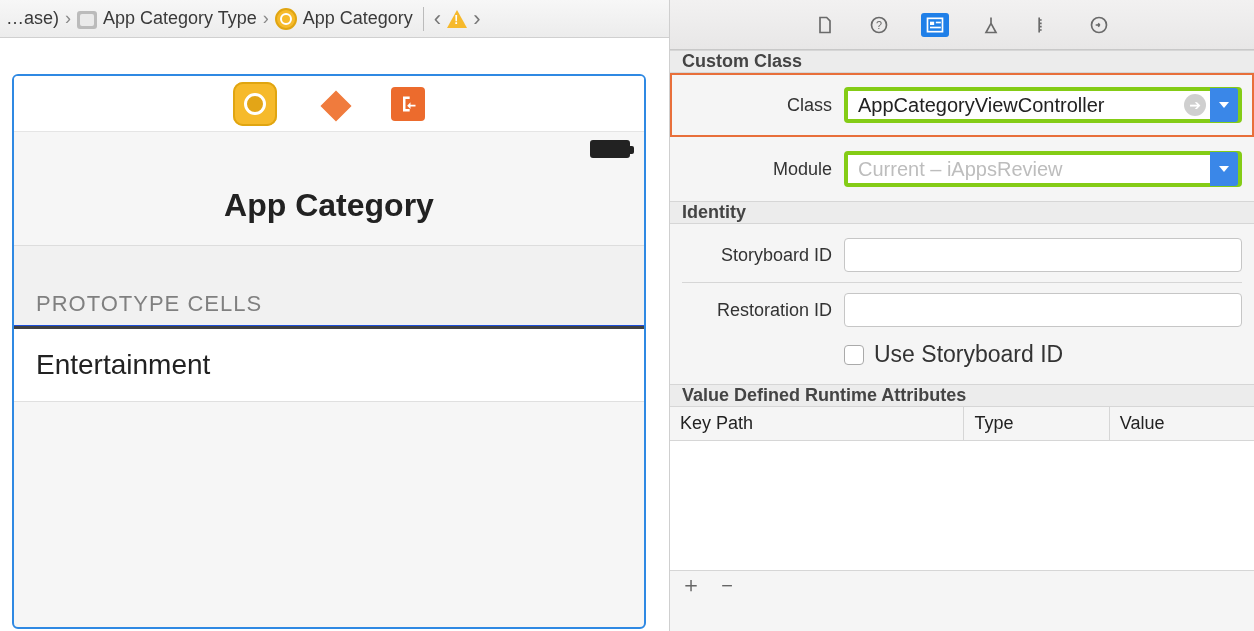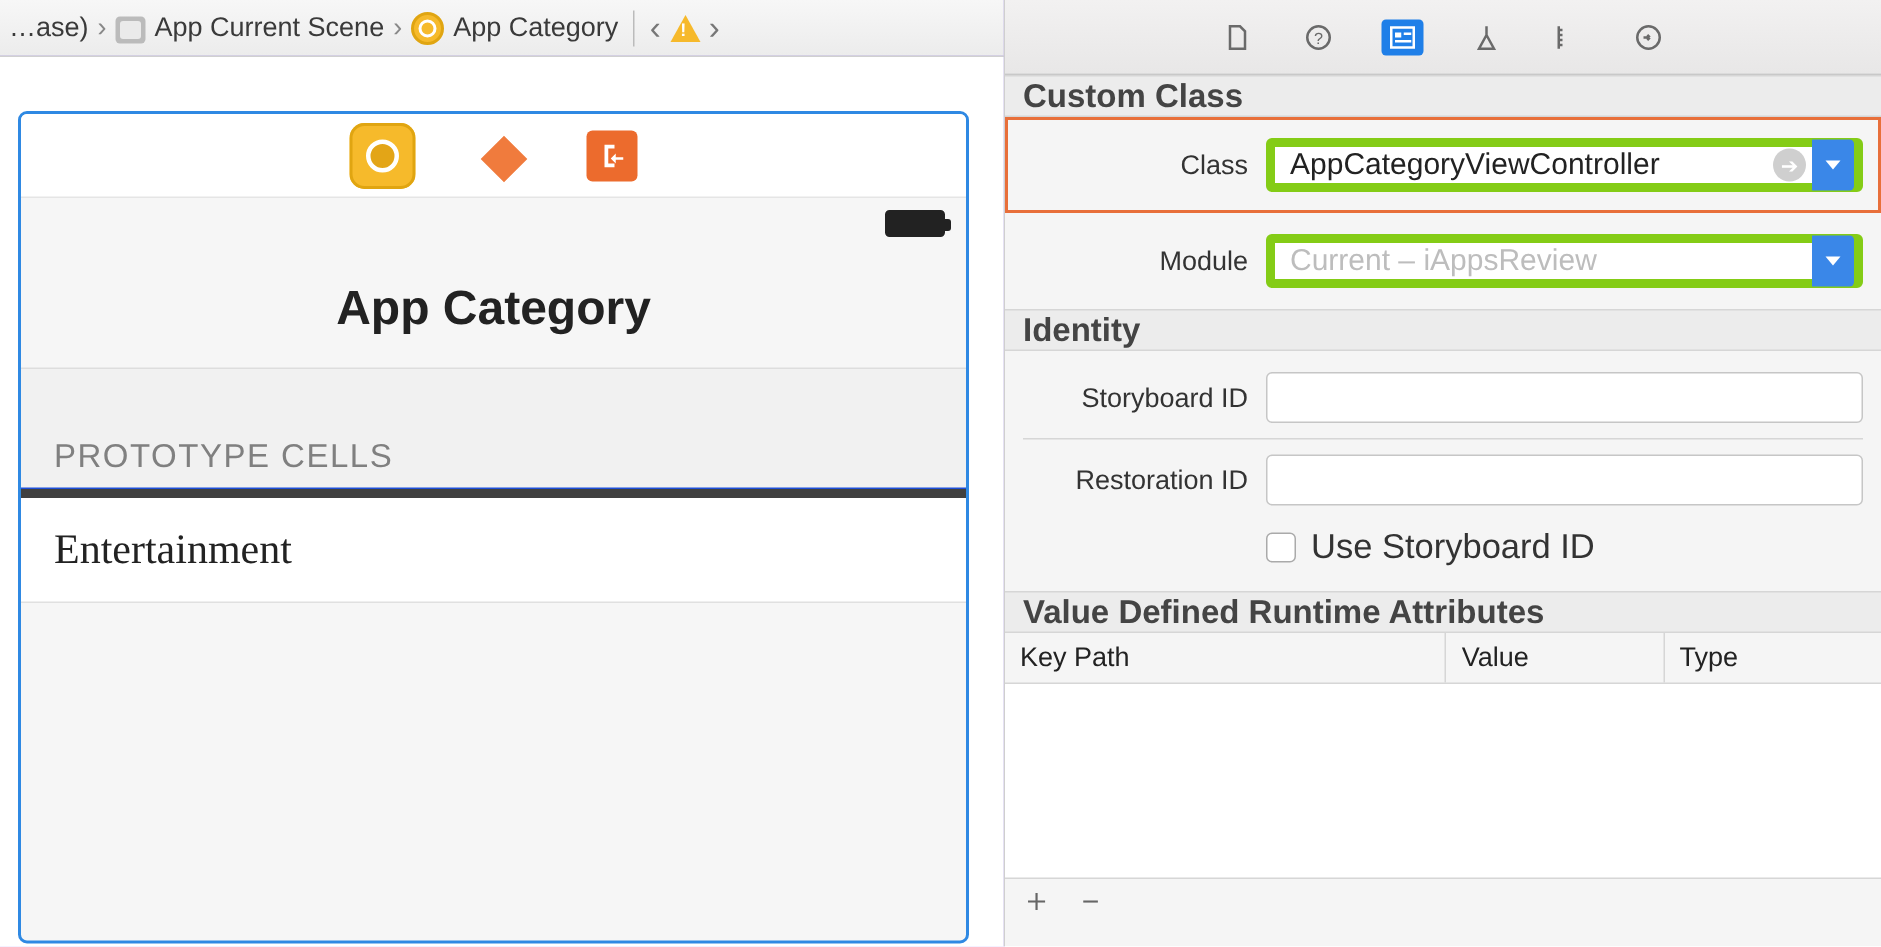--- a/index.html
+++ b/index.html
@@ -121,21 +121,21 @@
   }
   .device-title { font-size: 32px; font-weight: 600; color:#222; }
   .proto-label {
     height: 80px; display:flex; align-items: flex-end; padding: 0 22px 8px 22px;
     font-size: 22px; color: #808080; letter-spacing: 1px;
     background:#f1f1f1; border-bottom:1px solid #1d4ed8;
   }
   .proto-cell {
     height: 76px; background: #fff; display:flex; align-items:center;
     padding: 0 22px; font-size: 28px; color:#222;
-    border-bottom: 1px solid #e0e0e0; border-top:6px solid #404040;font-family:Liberation Serif, serif;
+    border-bottom: 1px solid #e0e0e0; border-top:3px solid #404040;
   }
 
   
   .right-toolbar {
     height: 50px;
     background: linear-gradient(#f2f1f1,#e8e7e7);
     border-bottom: 1px solid #c8c8c8;
     display:flex; align-items:center; justify-content:center; gap:30px;
   }
   .rt-icon {
@@ -143,33 +143,33 @@
     color:#6a6a6a;
   }
   .rt-icon.active { color:#1f7fe8; background:#1f7fe8; color:#fff; width:28px;height:24px;border-radius:3px; }
   .rt-icon svg{width:20px;height:20px;}
 
   .section-header {
     background:#ececec;
     border-top:1px solid #d6d6d6;
     border-bottom:1px solid #d6d6d6;
     padding:0 12px;
-    font-size:22px; font-weight:600; color:#444;
+    font-size:18px; font-weight:600; color:#444;
   }
   .section-body { padding: 8px 12px; background:#f5f5f5; }
 
   .form-row {
     display:flex; align-items:center; padding:6px 0; gap:12px;
   }
   .form-label {
     width: 150px; text-align:right; font-size:18px; color:#333;
   }
   .combo {
     flex:1; display:flex; align-items:center;
-    height:36px; background:#fff; border:6px solid #84cc16; border-radius:4px;
+    height:36px; background:#fff; border:4px solid #84cc16; border-radius:4px;
     position:relative;
   }
   .combo input {
     flex:1; border:none; font-size:20px; padding:0 10px; background:transparent; outline:none;
     color:#222;
   }
   .combo input::placeholder{ color:#bdbdbd; }
   .combo .go-arrow {
     width:22px;height:22px;border-radius:50%;background:#cfcfcf;margin-right:4px;
     display:flex;align-items:center;justify-content:center;color:#fff;font-size:14px;
@@ -215,21 +215,21 @@
 </head>
 <body>
 
 <div class="layout">
 
   <div class="left-pane">
     <div class="breadcrumb-bar">
       <span class="bc-text">…ase)</span>
       <span class="bc-sep">›</span>
       <span class="bc-icon-rect"></span>
-      <span class="bc-text">App Current Scene</span>
+      <span class="bc-text">App Category Type</span>
       <span class="bc-sep">›</span>
       <span class="bc-yellow-circ"></span>
       <span class="bc-text">App Category</span>
       <span class="bc-divider"></span>
       <span class="bc-sep" style="font-size:22px;color:#777;">‹</span>
       <span class="warn-tri"></span>
       <span class="bc-sep" style="font-size:22px;color:#777;">›</span>
     </div>
 
     <div class="canvas-wrap">
@@ -336,22 +336,22 @@
       </div>
       <div class="chk-row">
         <span class="chk"></span>
         <span>Use Storyboard ID</span>
       </div>
     </div>
 
     <div class="section-header">Value Defined Runtime Attributes</div>
     <div class="attr-header-row">
       <div class="attr-col attr-c1">Key Path</div>
+      <div class="attr-col attr-c2">Type</div>
       <div class="attr-col attr-c3">Value</div>
-      <div class="attr-col attr-c2">Type</div>
     </div>
     <div class="attr-body"></div>
     <div class="attr-footer">
       <span class="plus">＋</span>
       <span class="minus">－</span>
     </div>
   </div>
 </div>
 
 </body></html>

